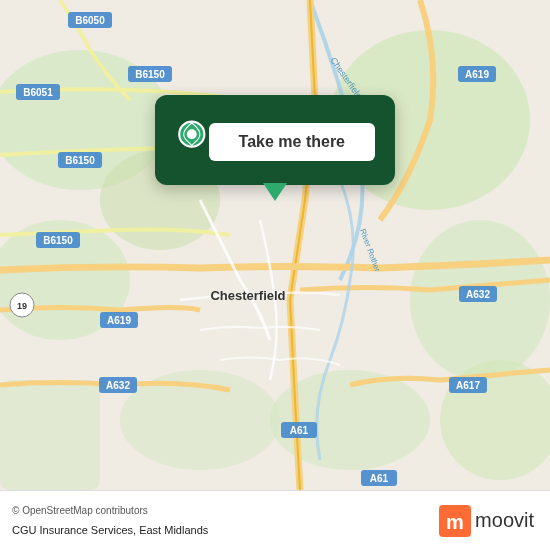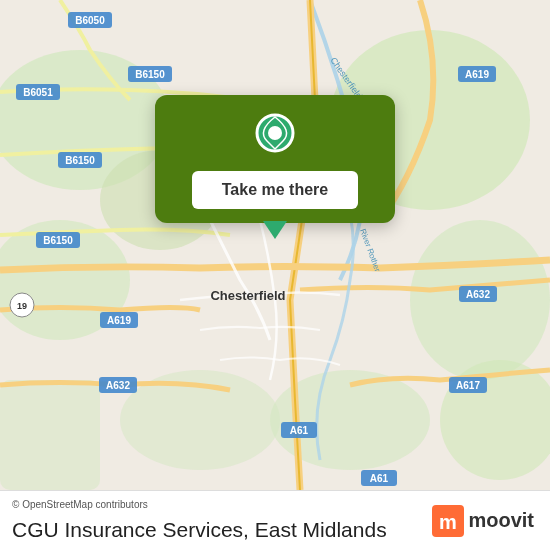--- a/index.html
+++ b/index.html
@@ -26,24 +26,23 @@
       position: absolute;
       top: 0; left: 0;
     }
 
     
     .popup-card {
       position: absolute;
       top: 95px;
       left: 155px;
       width: 240px;
-      background: #4d7c0f;
+      background: #14532d;
       border-radius: 12px;
       display: flex;
-      flex-direction: column;
       align-items: center;
       padding: 18px 20px 14px 20px;
       box-shadow: 0 4px 16px rgba(0,0,0,0.25);
       z-index: 10;
     }
 
     .popup-card::after {
       content: '';
       position: absolute;
       bottom: -16px;
@@ -91,34 +90,34 @@
       flex-direction: column;
       gap: 8px;
     }
 
     .osm-credit {
       font-size: 10px;
       color: #555;
     }
 
     .location-name {
-      font-size: 21px;
+      font-size: 11px;
       color: #222;
       font-weight: 400;
     }
 
     .moovit-logo {
       display: flex;
       align-items: center;
       gap: 4px;
     }
 
     .moovit-text {
       font-size: 20px;
-      font-weight: 700;
+      font-weight: 400;
       color: #333;
     }
 
     .moovit-icon {
       width: 32px;
       height: 32px;
     }
   </style>
 </head>
 <body>

